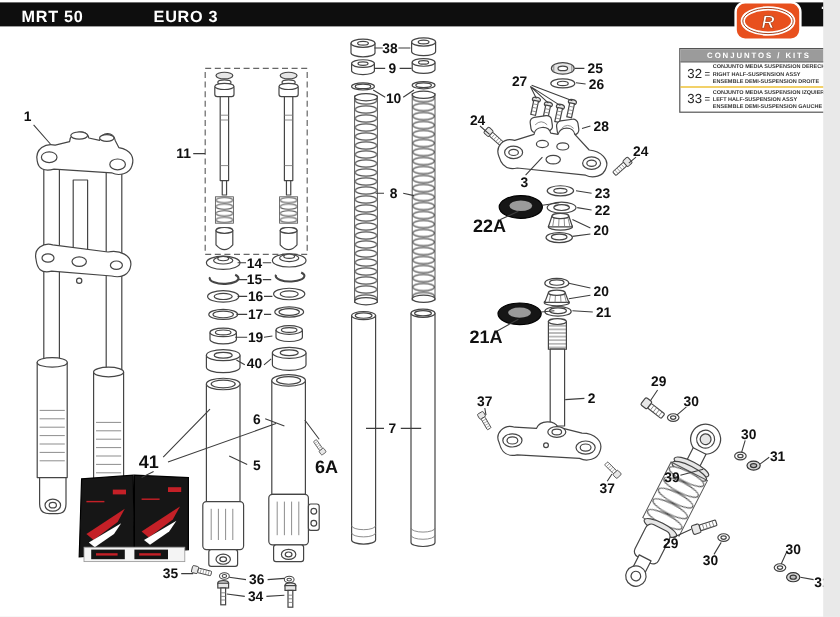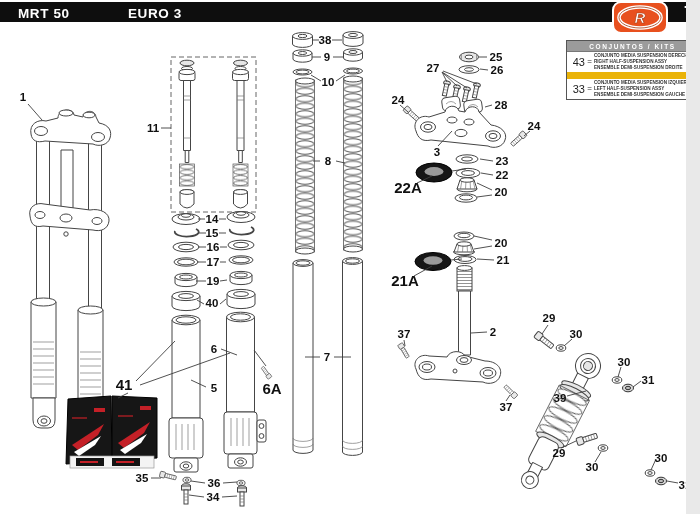--- a/index.html
+++ b/index.html
@@ -11,21 +11,21 @@
   #model-title{left:18px;}
   #edition-title{left:128px;}
   #logo{position:absolute;left:612px;top:1px;width:56px;height:33px;background:var(--accent,#e8501e);
         border-radius:9px;border:2px solid #fff;box-sizing:border-box;}
   #pagenum{position:absolute;right:7px;top:2px;color:#fff;font-size:16px;font-weight:bold;}
   
   #legend{position:absolute;left:566px;top:40px;width:133px;border:1px solid #555;background:#fff;box-sizing:border-box;}
   #legend .hdr{background:#9b9b9b;color:#fff;font-size:6.5px;font-weight:bold;text-align:center;
                letter-spacing:1.6px;padding:1.5px 0;border-bottom:1px solid #777;}
   .lrow{display:flex;align-items:center;padding:1px 2px;}
-  .lrow + .lrow{border-top:7px solid #eab308;}
+  .lrow + .lrow{border-top:1px solid #eab308;}
   .lnum{width:16px;font-size:11px;color:#222;text-align:right;}
   .leq{width:9px;font-size:8px;color:#222;text-align:center;}
   .ltxt{flex:1;font-size:4.6px;line-height:1.3;color:#333;text-transform:uppercase;font-weight:bold;}
   
   #diagram{position:absolute;left:0;top:0;}
   .pt{fill:#fff;stroke:#454545;stroke-width:1;stroke-linejoin:round;}
   .sh{fill:#e6e6e6;stroke:#454545;stroke-width:1;}
   .ld{fill:none;stroke:#3d3d3d;stroke-width:.9;}
   .thin{fill:none;stroke:#777;stroke-width:.7;}
   .dsh{fill:none;stroke:#666;stroke-width:1;stroke-dasharray:5 3;}
@@ -47,21 +47,21 @@
     <svg width="52" height="29" viewBox="0 0 52 29">
       <ellipse cx="26" cy="14.5" rx="21" ry="10.5" fill="none" stroke="#fff" stroke-width="3.6"></ellipse>
       <ellipse cx="26" cy="14.5" rx="21" ry="10.5" fill="none" stroke="#a33a12" stroke-width="0.8"></ellipse>
       <text x="26" y="20" text-anchor="middle" font-family="Liberation Sans, sans-serif" font-size="15" font-style="italic" font-weight="bold" fill="#fff" stroke="#a33a12" stroke-width="0.6">R</text>
     </svg>
   </div>
 
   <div id="legend">
     <div class="hdr">CONJUNTOS / KITS</div>
     <div class="lrow">
-      <span class="lnum">43</span>
+      <span class="lnum">32</span>
       <span class="leq">=</span>
       <span class="ltxt">
         <span>CONJUNTO MEDIA SUSPENSION DERECHA</span><br>
         <span>RIGHT HALF-SUSPENSION ASSY</span><br>
         <span>ENSEMBLE DEMI-SUSPENSION DROITE</span>
       </span>
     </div>
     <div class="lrow">
       <span class="lnum">33</span>
       <span class="leq">=</span>

